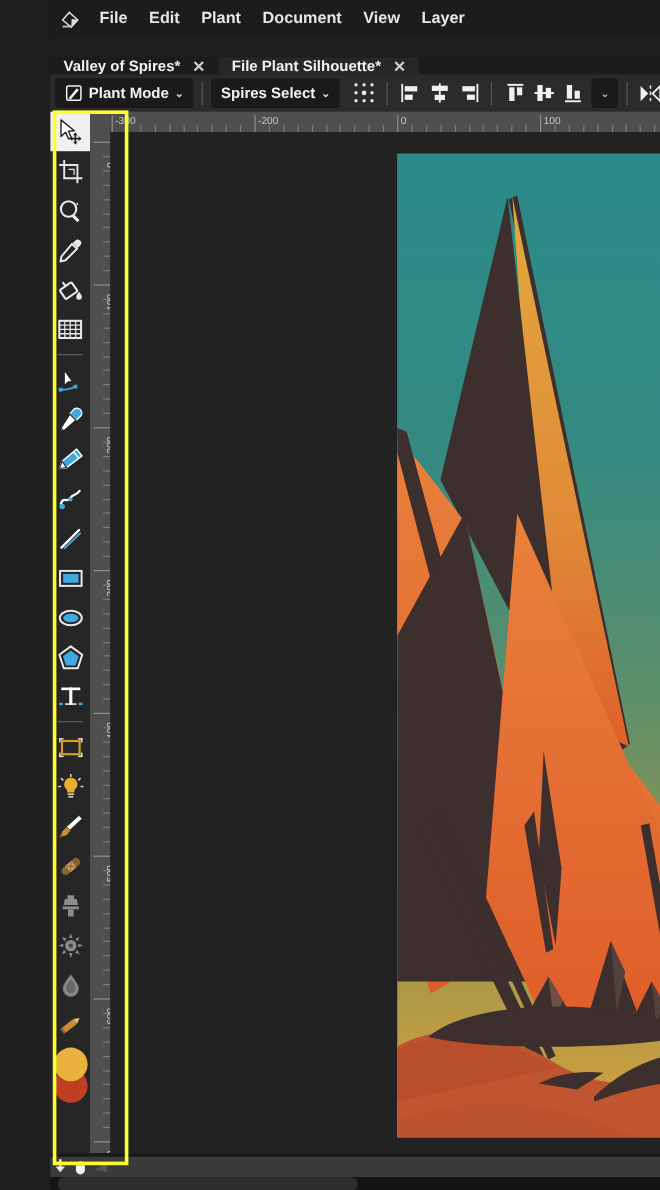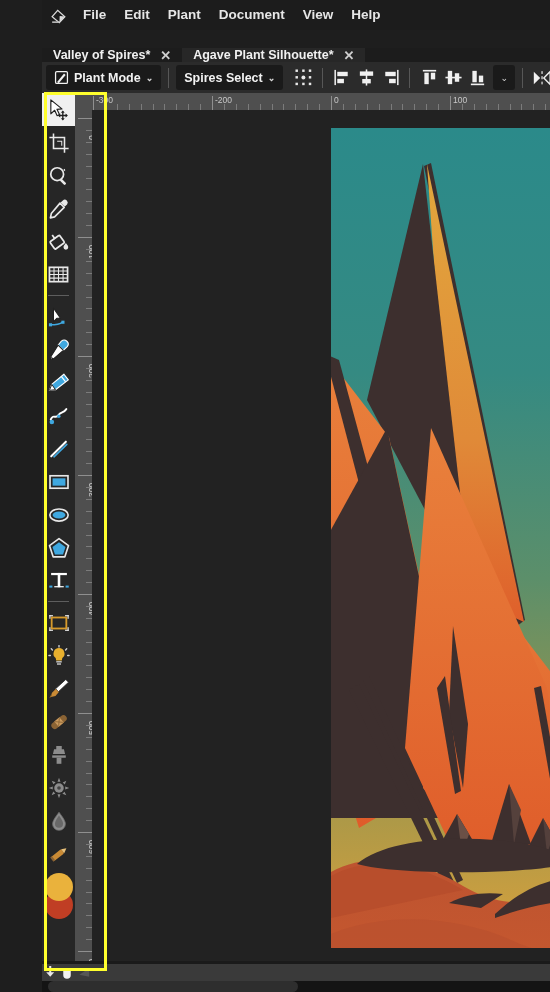--- a/index.html
+++ b/index.html
@@ -138,30 +138,30 @@
         <path d="M4 13.5 L11 5.5 L20 13.5 L13 21 Z" fill="none" stroke="#dcdcdc" stroke-width="1.6"></path>
         <path d="M13.5 12.5 L20 13.3 L13.2 20.6 Z" fill="#dcdcdc"></path>
         <rect x="4" y="19.4" width="9" height="2" fill="#bdbdbd"></rect>
       </svg>
     </div>
     <div class="menuitem">File</div>
     <div class="menuitem">Edit</div>
     <div class="menuitem">Plant</div>
     <div class="menuitem">Document</div>
     <div class="menuitem">View</div>
-    <div class="menuitem">Help</div>
+    <div class="menuitem">Layer</div>
   </div>
 
   <div class="tabbar">
     <div class="tab active">
       <span>Valley of Spires*</span>
       <span class="tabclose">✕</span>
     </div>
     <div class="tab inactive">
-      <span>Agave Plant Silhouette*</span>
+      <span>File Plant Silhouette*</span>
       <span class="tabclose">✕</span>
     </div>
     <div class="tabsep"></div>
   </div>
 
   <div class="ctxbar">
 
     <div class="pillbtn">
       <span>
         <svg width="15" height="15" viewBox="0 0 24 24">

